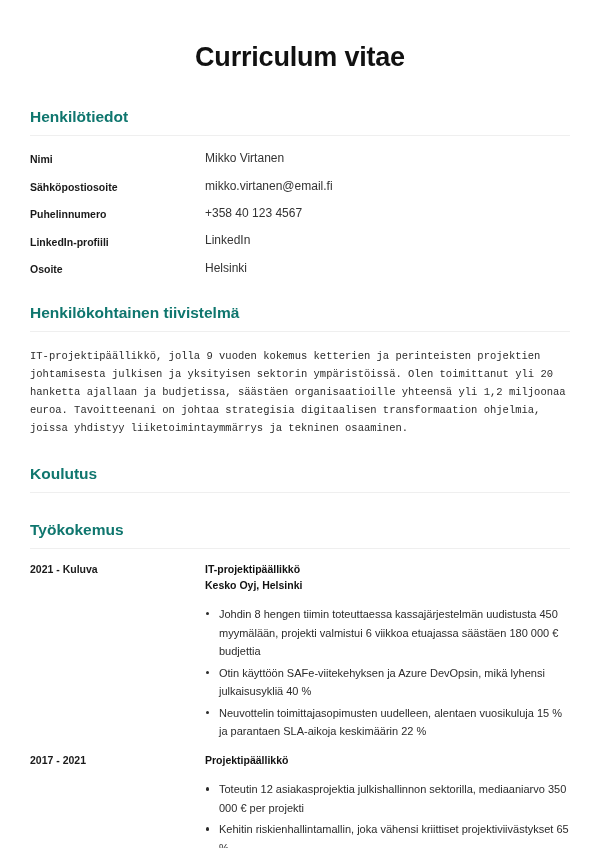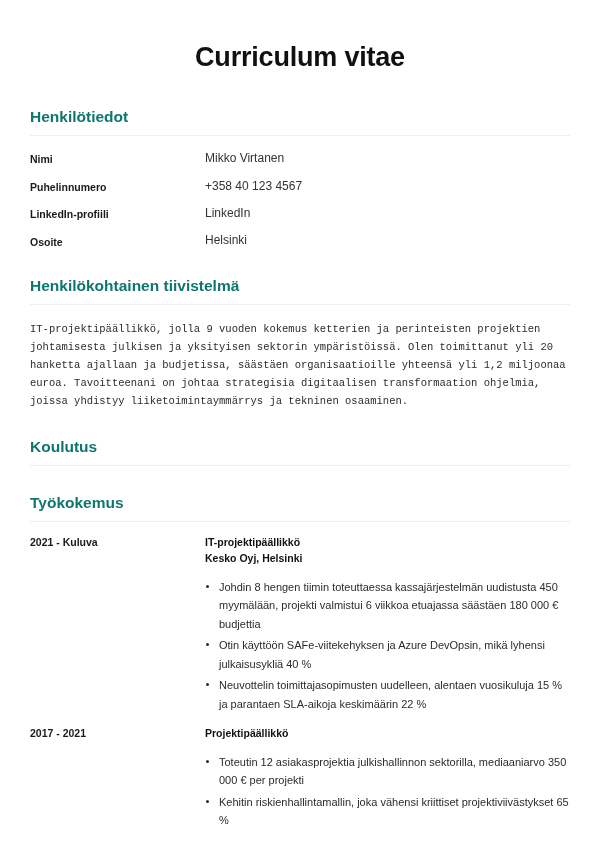--- a/index.html
+++ b/index.html
@@ -161,20 +161,24 @@
 
   <h1 class="doc-title">Curriculum vitae</h1>
 
   <section class="section" id="sec-personal">
     <h2 class="section-heading">Henkilötiedot</h2>
     <hr class="section-rule">
     <div class="rows">
       <div class="row">
         <div class="row-label">Nimi</div>
         <div class="row-value">Mikko Virtanen</div>
+      </div>
+      <div class="row">
+        <div class="row-label">Sähköpostiosoite</div>
+        <div class="row-value">mikko.virtanen@email.fi</div>
       </div>
       <div class="row">
         <div class="row-label">Puhelinnumero</div>
         <div class="row-value">+358 40 123 4567</div>
       </div>
       <div class="row">
         <div class="row-label">LinkedIn-profiili</div>
         <div class="row-value">LinkedIn</div>
       </div>
       <div class="row">

